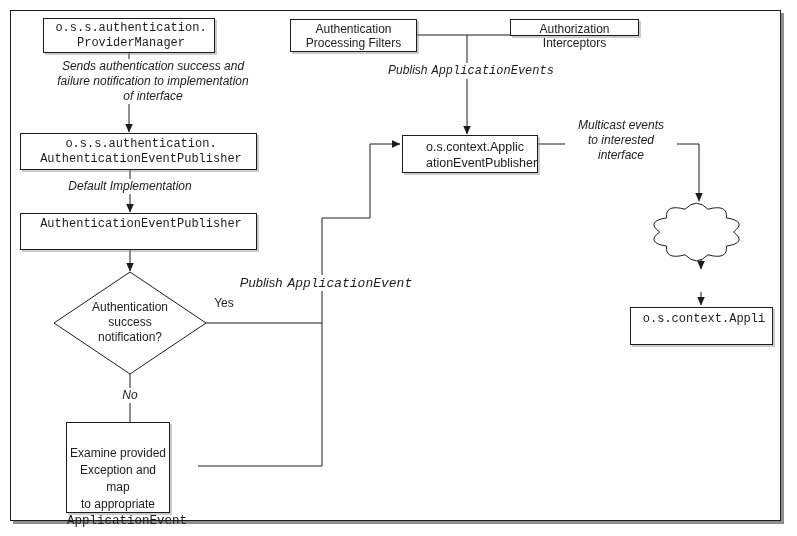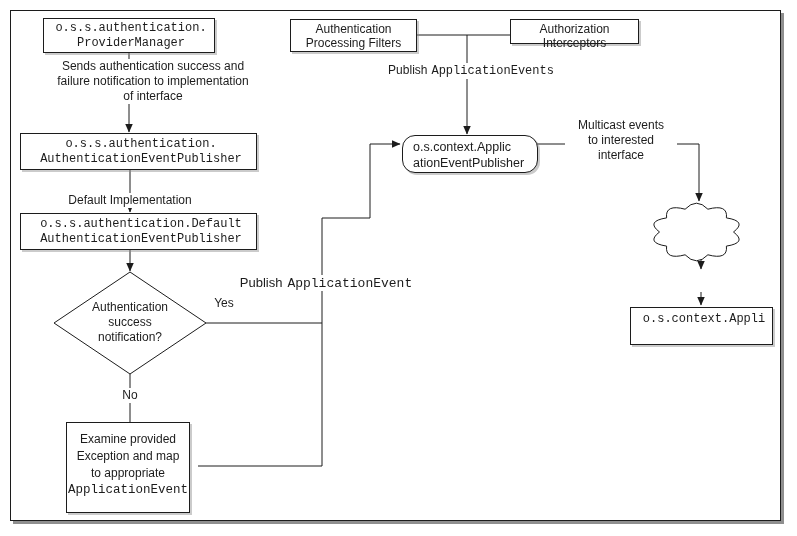--- a/index.html
+++ b/index.html
@@ -10,21 +10,21 @@
   .frame { position:absolute; left:10px; top:10px; width:771px; height:511px;
            border:1px solid var(--ink); box-shadow:3px 3px 0 var(--shadow); background:var(--paper); }
   svg.wires { position:absolute; left:0; top:0; z-index:1; }
   .ln { stroke:var(--ink); stroke-width:1; fill:none; }
   .shape { stroke:var(--ink); stroke-width:1; fill:var(--paper); }
   .box { position:absolute; z-index:2; background:var(--paper); border:1px solid var(--ink);
          box-shadow:2px 2px 0 rgba(140,140,140,.45); font-size:12px; line-height:15px; color:var(--ink); }
   .mono, .code { font-family:"Liberation Mono","DejaVu Sans Mono",monospace;text-align:center; }
   .center { text-align:center; }
   .label { position:absolute; z-index:2; font-size:12px; line-height:15px; text-align:center; color:var(--ink); }
-  .wbg { background:var(--paper); }
+  .wbg { background:var(--paper);font-style:italic; }
   .pl8 { padding:2px 4px 0 8px; }
   .pl9 { padding:3px 4px 0 9px; }
 </style>
 </head>
 <body>
 
 <div class="stage">
 
   <div class="frame"></div>
 
@@ -64,64 +64,63 @@
     <div>Sends authentication success and</div>
     <div>failure notification to implementation</div>
     <div>of interface</div>
   </div>
 
   <div class="box mono pl9" style="left:20px; top:133px; width:237px; height:37px;">
     <div>o.s.s.authentication.</div>
     <div>AuthenticationEventPublisher</div>
   </div>
 
-  <div class="label wbg" style="left:62px; top:193px; width:136px;">Default Implementation</div>
+  <div class="label wbg" style="left:62px; top:179px; width:136px;">Default Implementation</div>
 
   <div class="box mono pl9" style="left:20px; top:213px; width:237px; height:37px;">
-    <div>o.s.s.authentication.Default</div>
     <div>AuthenticationEventPublisher</div>
   </div>
 
   <div class="label" style="left:72px; top:300px; width:116px;">
     <div>Authentication</div>
     <div>success</div>
     <div>notification?</div>
   </div>
 
   <div class="label" style="left:207px; top:296px; width:34px;">Yes</div>
   <div class="label wbg" style="left:113px; top:388px; width:34px;">No</div>
 
-  <div class="box center" style="left:66px; top:422px; width:124px; height:91px; padding-top:8px; line-height:17px;">
+  <div class="box center" style="left:66px; top:422px; width:104px; height:91px; padding-top:22px; line-height:17px;">
     <div>Examine provided</div>
     <div>Exception and map</div>
     <div>to appropriate</div>
     <div class="code" style="font-size:12.5px;">ApplicationEvent</div>
   </div>
 
   <div class="label wbg" style="left:231px; top:275px; width:190px; font-size:13px;">
     <span style="margin-right:5px;">Publish</span><span class="code" style="font-size:13px;">ApplicationEvent</span>
   </div>
 
   <div class="box center" style="left:290px; top:19px; width:127px; height:33px; padding-top:2px; line-height:14px;">
     <div>Authentication</div>
     <div>Processing Filters</div>
   </div>
 
-  <div class="box center" style="left:510px; top:19px; width:129px; height:25px; padding-top:2px; line-height:14px;">
+  <div class="box center" style="left:510px; top:19px; width:129px; height:17px; padding-top:2px; line-height:14px;">
     <div>Authorization</div>
     <div>Interceptors</div>
   </div>
 
   <div class="label wbg" style="left:383px; top:63px; width:176px;">
     <div>
       <span style="margin-right:4px;">Publish</span><span class="code">ApplicationEvents</span>
     </div>
   </div>
 
-  <div class="box" style="left:402px; top:135px; width:136px; height:38px; padding:3px 4px 0 10px; font-size:12.5px; line-height:16px;border-radius:13px;">
+  <div class="box" style="left:402px; top:135px; width:136px; height:38px; padding:3px 4px 0 23px; font-size:12.5px; line-height:16px;">
     <div>o.s.context.Applic</div>
     <div>ationEventPublisher</div>
   </div>
 
   <div class="label wbg" style="left:565px; top:118px; width:112px;">
     <div>Multicast events</div>
     <div>to interested</div>
     <div>interface</div>
   </div>
 

